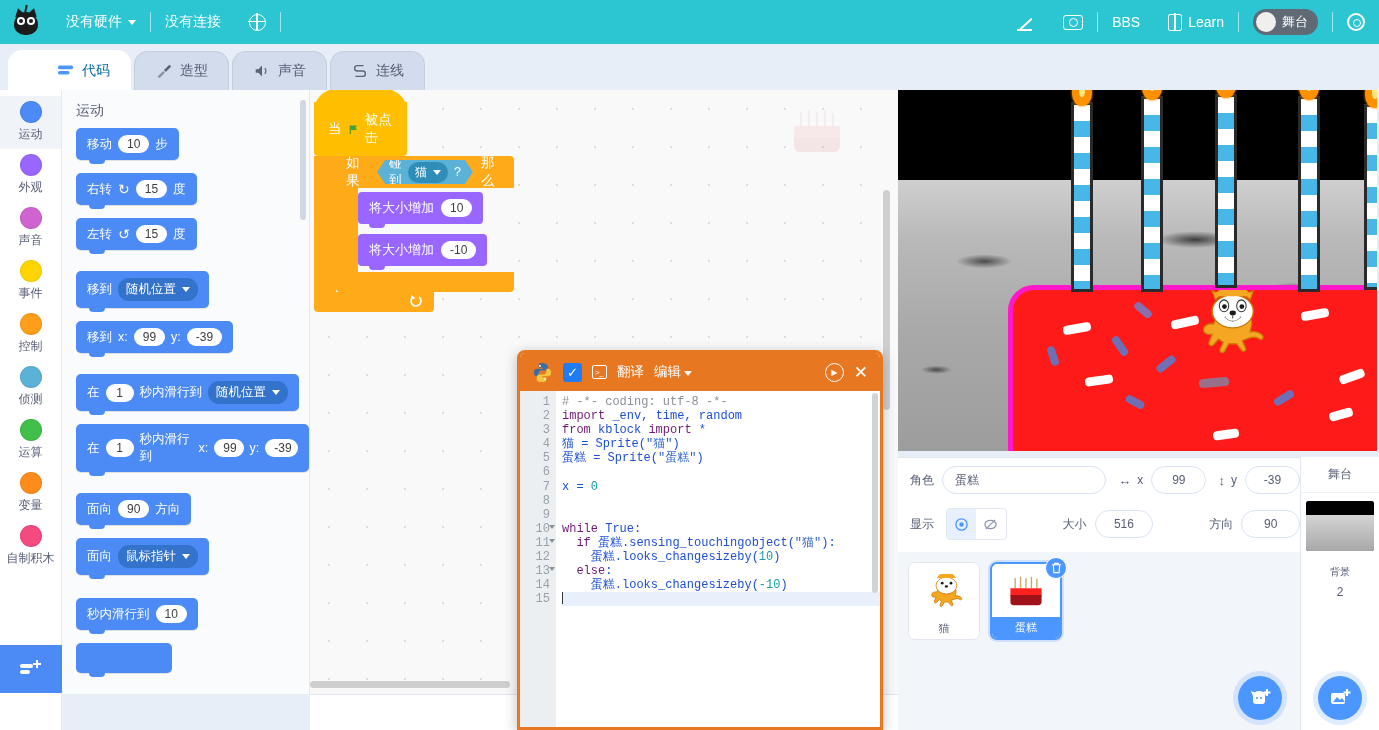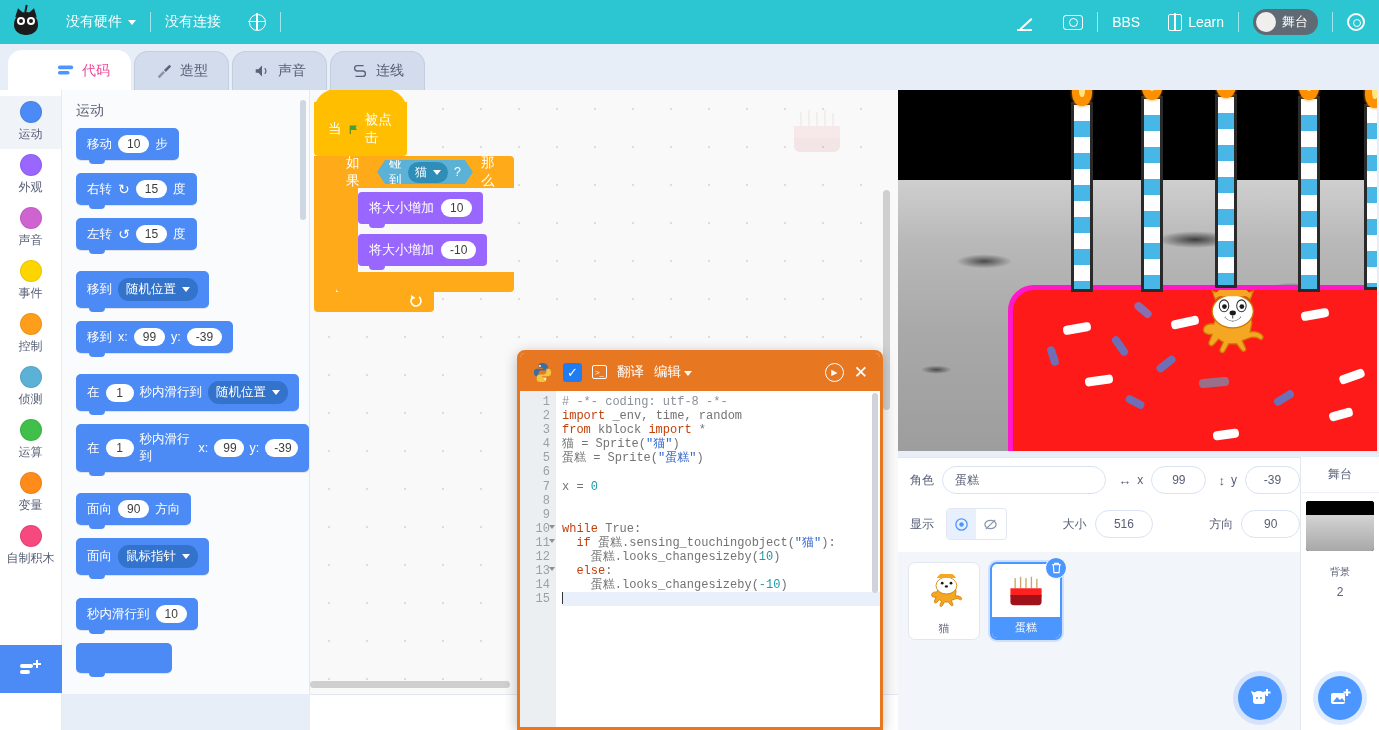--- a/index.html
+++ b/index.html
@@ -86,21 +86,21 @@
     position:absolute; left:0; top:44px; width:1379px; height:46px;
     background:#e8eef8;
   }
   .tabs { position:absolute; left:8px; top:6px; display:flex; align-items:flex-end; }
   .tab {
     height:39px; padding: 0 20px; display:flex;align-items:center;gap:7px;
     background:#d2dcec; color:#575e75; font-size:14px;
     border-radius: 14px 14px 0 0; margin-right:3px; cursor:pointer;
     border:1px solid #c3cedf; border-bottom:none;
   }
-  .tab.active { background:#fff; color:#ec4899; border-color:#fff; height:40px;padding-left:48px; }
+  .tab.active { background:#fff; color:#0369a1; border-color:#fff; height:40px;padding-left:48px; }
   .tab-ico { width:18px;height:18px; display:block; }
 
   .ctrl-center { position:absolute; left:740px; top:52px; display:flex; align-items:center; gap:12px; }
   .sqbtn {
     width:42px;height:32px;border:1.4px solid #6a9bdc;border-radius:5px;background:#fff;
     display:flex;align-items:center;justify-content:center; cursor:pointer;
   }
   .roundbtn {
     width:32px;height:32px;border:1.4px solid #6a9bdc;border-radius:50%;background:#fff;
     display:flex;align-items:center;justify-content:center;color:#4c97ff;font-size:17px;cursor:pointer;
@@ -252,24 +252,24 @@
     width:36px; background:#eceff1; color:#9aa0a6; text-align:right;
     padding: 4px 6px 0 0; user-select:none; line-height:14.1px;
   }
   .gutter div { position:relative; }
   .fold { position:absolute; right:-5px; top:3px; width:0;height:0;
      border-left:3.5px solid transparent;border-right:3.5px solid transparent;border-top:4px solid #8a9096;}
   .codearea { flex:1; padding:4px 0 0 6px; line-height:14.1px; white-space:pre; position:relative; }
   .codearea .ln { height:14.1px; }
   .cur-line { background:#eaf0fb; }
   .tk-com { color:#8a9099; }
-  .tk-kw  { color:#c2410c; }
+  .tk-kw  { color:#701a75; }
   .tk-str { color:#3366cc; }
   .tk-num { color:#1a9ba8; }
-  .tk-id  { color:#737373; }
+  .tk-id  { color:#1d4ed8; }
   .cw-vscroll { position:absolute; right:2px; top:2px; width:6px;height:200px;background:#d0d4da;border-radius:3px;}
   .caret-bar { display:inline-block; width:1px;height:12px;background:#333;vertical-align:-2px;}
 
   
   .stagewrap {
     position:absolute; left:898px; top:88px; width:481px; height:367px;
     background:#e8eef8; padding: 2px 2px 2px 0;
   }
   .stage {
     position:relative; width:479px; height:361px; overflow:hidden; background:#000;

